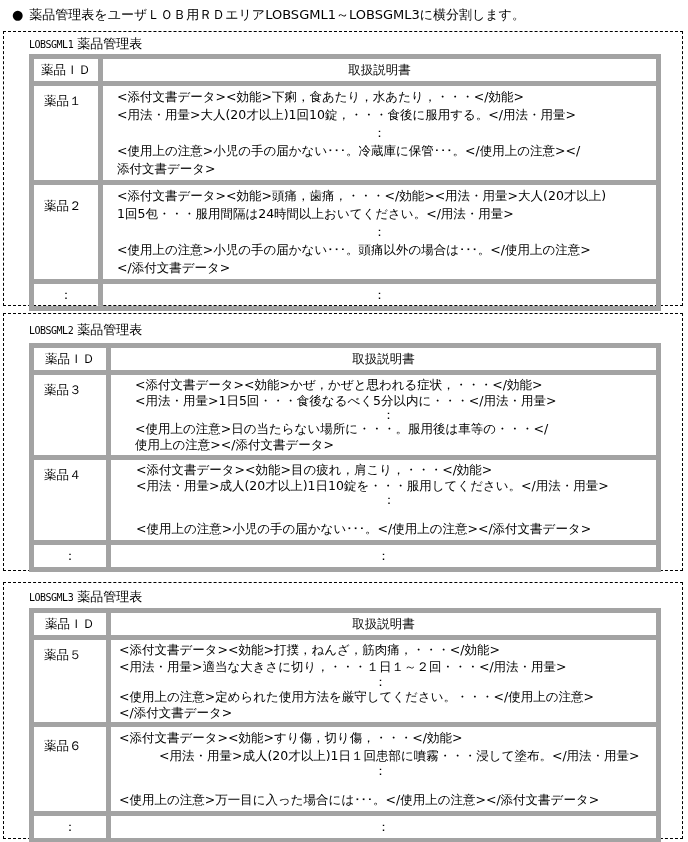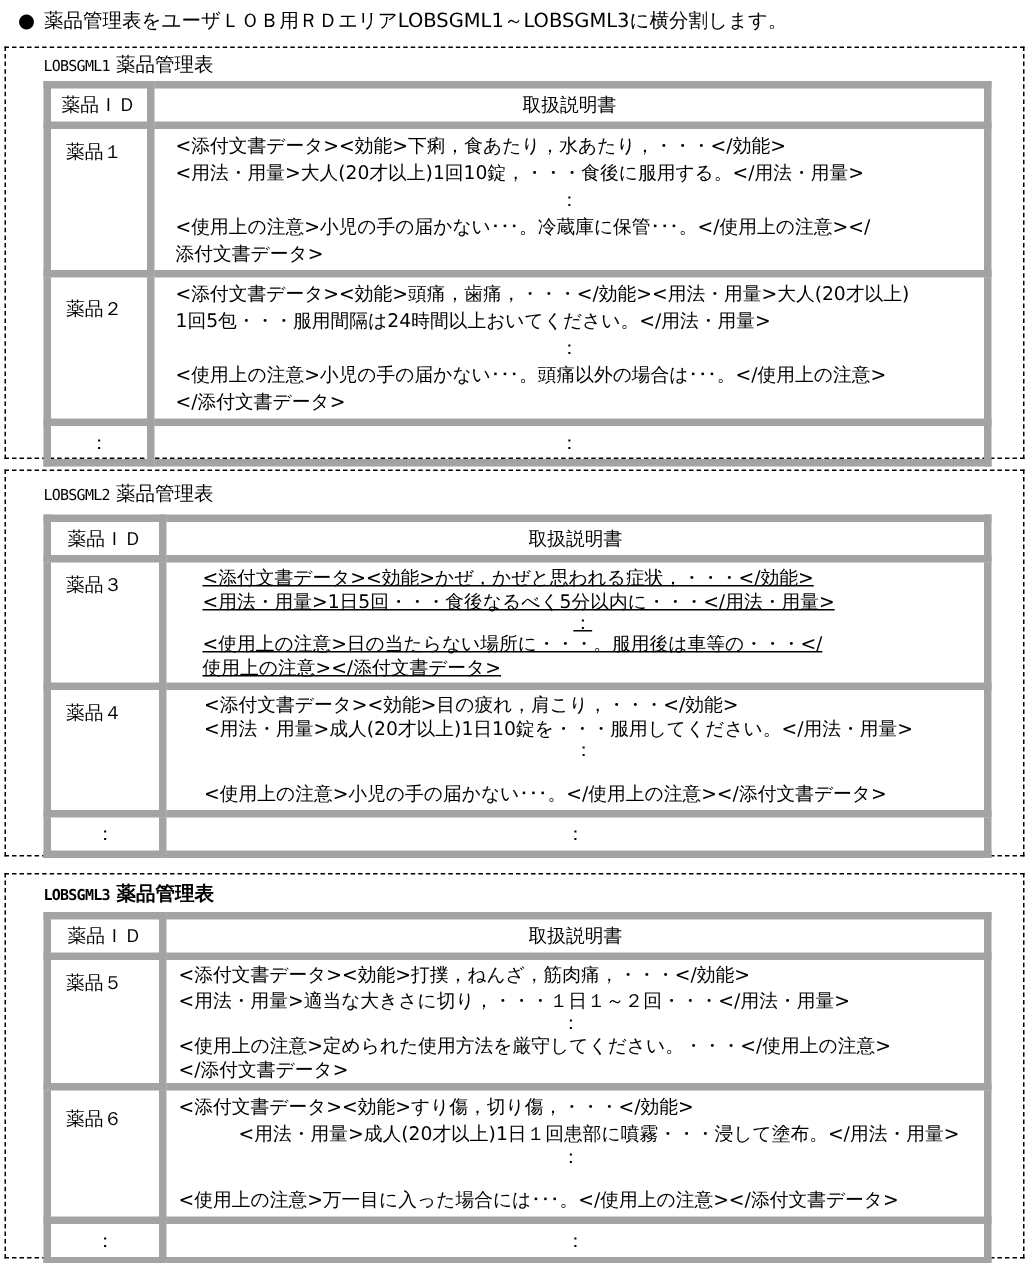--- a/index.html
+++ b/index.html
@@ -100,21 +100,21 @@
         <col style="width:77px">
         <col>
       </colgroup>
     <tbody>
         <tr>
       <th>薬品ＩＤ</th>
       <th>取扱説明書</th>
     </tr>
     <tr style="height:84px;">
       <td class="id">薬品３</td>
-      <td class="desc" style="padding-left:24px;text-decoration:underline;">
+      <td class="desc" style="padding-left:24px;">
         <span class="line" style="line-height:16px;">&lt;添付文書データ&gt;&lt;効能&gt;かぜ，かぜと思われる症状，・・・&lt;/効能&gt;</span>
         <span class="line" style="line-height:16px;">&lt;用法・用量&gt;1日5回・・・食後なるべく5分以内に・・・&lt;/用法・用量&gt;</span>
         <span class="line vdots" style="line-height:12px;">：</span>
         <span class="line" style="line-height:16px;">&lt;使用上の注意&gt;日の当たらない場所に・・・。服用後は車等の・・・&lt;/</span>
         <span class="line" style="line-height:16px;">使用上の注意&gt;&lt;/添付文書データ&gt;</span>
       </td>
     </tr>
     <tr style="height:84px;">
       <td class="id">薬品４</td>
       <td class="desc" style="padding-left:25px;margin-top:41px;">
@@ -127,21 +127,21 @@
     </tr>
     <tr class="ellipsis">
       <td class="id dots">：</td>
       <td class="desc dots">：</td>
     </tr>
   </tbody>
     </table>
 </div>
 
 <div class="region" style="top:582px;height:257px;">
-  <div class="region-title" style="top:5px;font-weight:bold;">
+  <div class="region-title" style="top:5px;">
     <span class="lob">LOBSGML3</span>
     <span>薬品管理表</span>
   </div>
   <table class="drug" style="top:25px;">
     <colgroup>
         <col style="width:77px">
         <col>
       </colgroup>
     <tbody>
         <tr>

